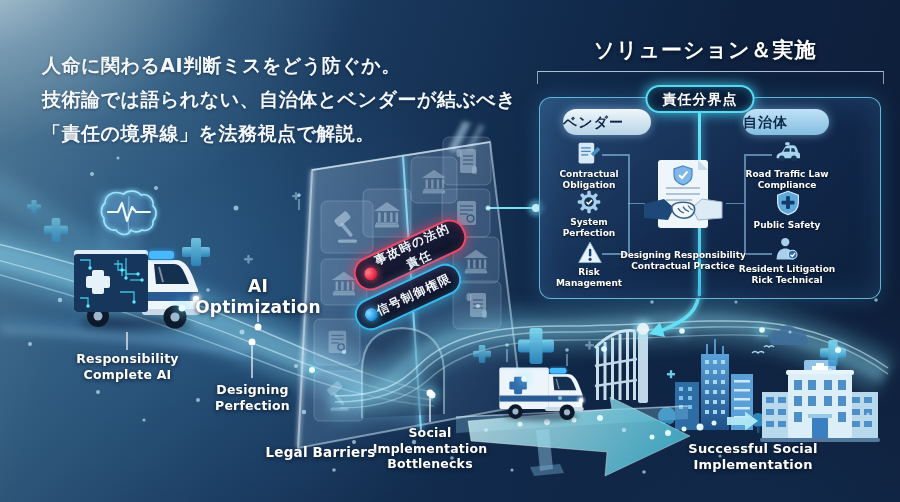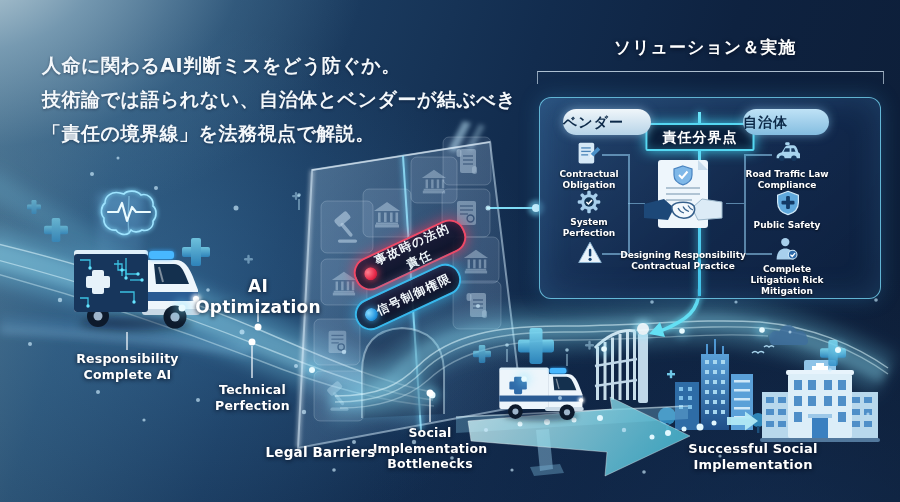--- a/index.html
+++ b/index.html
@@ -23,34 +23,34 @@
        background:linear-gradient(180deg,rgba(28,24,54,.92),rgba(10,16,36,.92));}
   .gpill .gtxt{flex:1;text-align:center;font-size:12px;font-weight:700;color:#f2f8fc;letter-spacing:1.5px;padding-right:8px;}
   .gdot{width:13px;height:13px;border-radius:50%;margin-left:8px;flex:0 0 auto;}
   .red-p{left:350px;top:238px;width:116px;height:30px;transform:rotate(-25deg);
        border:2px solid #f04866;box-shadow:0 0 14px rgba(240,60,95,.75),inset 0 0 8px rgba(240,60,95,.25);}
   .red-d{background:radial-gradient(circle at 35% 30%,#ff8090,#e62848 60%,#8a0f26);box-shadow:0 0 9px #ff4a64;}
   .blue-p{left:351px;top:281px;width:110px;height:28px;transform:rotate(-25deg);
        border:2px solid #38b8ec;box-shadow:0 0 14px rgba(60,190,240,.7),inset 0 0 8px rgba(60,190,240,.25);}
   .blue-d{background:radial-gradient(circle at 35% 30%,#8adcff,#2496e0 60%,#0c4a86);box-shadow:0 0 9px #44c4ff;}
   
-  .sol-title{left:540px;top:37px;width:330px;font-size:17px;letter-spacing:1px;}
+  .sol-title{left:540px;top:37px;width:330px;font-size:21px;letter-spacing:1px;}
   .sol-bracket{position:absolute;left:537px;top:71px;width:345px;height:12px;z-index:4;
        border-top:1.5px solid rgba(225,242,255,.75);border-left:1.5px solid rgba(225,242,255,.6);
        border-right:1.5px solid rgba(225,242,255,.6);}
   .sol-panel{position:absolute;left:539px;top:97px;width:340px;height:200px;z-index:4;border-radius:12px;
        border:1.5px solid rgba(112,205,235,.85);
        background:linear-gradient(140deg,rgba(58,104,156,.50),rgba(20,44,82,.72) 55%,rgba(13,32,62,.82));
        box-shadow:inset 0 0 32px rgba(90,170,230,.18),0 0 20px rgba(60,150,210,.28);}
   .sol-vline{position:absolute;left:698px;top:112px;width:3px;height:184px;z-index:4;
        background:linear-gradient(180deg,#6fe4fa,#3fc0e8);box-shadow:0 0 9px #4fd4f2;}
   .badge{position:absolute;left:700px;top:85px;transform:translateX(-50%);z-index:5;height:24px;line-height:24px;
-       padding:0 15px;border-radius:2px;background:#0b1f3a;border:2px solid #55d8f2;
+       padding:0 15px;border-radius:14px;background:#0b1f3a;border:2px solid #55d8f2;
        box-shadow:0 0 13px rgba(70,215,245,.9),inset 0 0 8px rgba(70,215,245,.35);
-       color:#fff;font-size:14px;font-weight:700;letter-spacing:1px;white-space:nowrap;margin-top:38px;}
+       color:#fff;font-size:14px;font-weight:700;letter-spacing:1px;white-space:nowrap;}
   .side-pill{position:absolute;z-index:5;height:26px;line-height:26px;border-radius:13px;text-align:left;
        font-size:14px;font-weight:700;color:#0c2948;letter-spacing:1px;}
   .vendor-pill{left:563px;top:109px;width:88px;background:linear-gradient(180deg,#f0f6fa,#b7d4e8);
        box-shadow:0 0 10px rgba(170,215,245,.55);}
   .muni-pill{left:743px;top:109px;width:86px;background:linear-gradient(180deg,#bfe2f6,#84bde0);
        box-shadow:0 0 10px rgba(140,200,240,.55);}
   .sol-icon{position:absolute;z-index:5;width:26px;height:26px;}
   .sol-ilbl{position:absolute;z-index:5;color:#fff;font-size:9px;font-weight:700;text-align:center;
        line-height:1.2;text-shadow:0 1px 2px rgba(0,0,0,.75);}
   .conn{position:absolute;z-index:4;background:rgba(150,210,245,.55);}
@@ -519,21 +519,21 @@
   <span class="gdot red-d"></span>
   <span class="gtxt">事故時の法的責任</span>
 </div>
 <div class="gpill blue-p">
   <span class="gdot blue-d"></span>
   <span class="gtxt">信号制御権限</span>
 </div>
 
 <div class="lbl" style="left:45px;top:351px;width:165px;font-size:12.5px">Responsibility Complete AI</div>
 <div class="lbl" style="left:185px;top:276px;width:146px;font-size:17px">AI Optimization</div>
-<div class="lbl" style="left:180px;top:382px;width:145px;font-size:12.5px">Technical Perfection</div>
+<div class="lbl" style="left:180px;top:382px;width:145px;font-size:12.5px">Designing Perfection</div>
 <div class="lbl" style="left:362px;top:425px;width:136px;font-size:12.5px">Social Implementation Bottlenecks</div>
 <div class="lbl" style="left:248px;top:444px;width:145px;font-size:13.5px">Legal Barriers</div>
 <div class="lbl" style="left:665px;top:441px;width:176px;font-size:13px">Successful Social Implementation</div>
 
 <div class="lbl sol-title">ソリューション＆実施</div>
 <div class="sol-bracket"></div>
 <div class="sol-panel"></div>
 <div class="sol-vline"></div>
 <div class="badge">責任分界点</div>
 <div class="side-pill vendor-pill">ベンダー</div>
@@ -575,20 +575,21 @@
       </svg>
 </div>
 <div class="sol-ilbl" style="left:544px;top:217px;width:90px">System Perfection</div>
 <div class="sol-icon" style="left:577px;top:240px">
   <svg width="26" height="26" viewBox="0 0 30 30">
         <polygon points="15,2.5 28,26 2,26" fill="#e8f2fa" stroke="#8fb8d8" stroke-width="1"></polygon>
         <rect x="13.7" y="10" width="2.8" height="9" rx="1.4" fill="#15406e"></rect>
         <circle cx="15.1" cy="22.3" r="1.8" fill="#15406e"></circle>
       </svg>
 </div>
+<div class="sol-ilbl" style="left:544px;top:267px;width:90px">Risk Management</div>
 
 <div class="sol-icon" style="left:774px;top:141px">
   <svg width="26" height="26" viewBox="0 0 30 30">
         <rect x="13" y="1.5" width="5" height="3.5" rx="1.2" fill="#a8d4ee"></rect>
         <path d="M3,19 C3,15 6,14 9,13 L12,8 C13,6 15,5 18,5 L22,5 C25,5 26,7 27,9.5 L28,13 C30,14 31,16 31,18 L31,20 L3,20 Z" fill="#a8d4ee"></path>
         <path d="M13,8.5 h5 v4 h-7 z" fill="#16385e"></path>
         <path d="M20,8.5 h3.2 l1.6,4 H20 Z" fill="#16385e"></path>
         <circle cx="9" cy="20" r="3.2" fill="#16385e"></circle>
         <circle cx="23" cy="20" r="3.2" fill="#16385e"></circle>
       </svg>
@@ -603,21 +604,21 @@
 </div>
 <div class="sol-ilbl" style="left:738px;top:220px;width:98px">Public Safety</div>
 <div class="sol-icon" style="left:774px;top:236px">
   <svg width="26" height="26" viewBox="0 0 30 30">
         <circle cx="13" cy="7" r="4.8" fill="#a8cfec"></circle>
         <path d="M3,27 C3,18.5 7.5,14.5 13,14.5 C18.5,14.5 23,18.5 23,27 Z" fill="#a8cfec"></path>
         <circle cx="21.5" cy="21.5" r="5" fill="#2f6aa8" stroke="#cfe8f8" stroke-width="1.2"></circle>
         <polyline points="19,21.5 21,23.5 24.3,19.8" fill="none" stroke="#fff" stroke-width="1.6"></polyline>
       </svg>
 </div>
-<div class="sol-ilbl" style="left:737px;top:264px;width:100px">Complete Litigation Rick Mitigation</div>
+<div class="sol-ilbl" style="left:737px;top:264px;width:100px">Resident Litigation Rick Technical</div>
 
 <div class="center-icon">
   <svg width="82" height="90" viewBox="0 0 82 90">
     <rect x="16" y="2" width="50" height="68" rx="3" fill="#eef6fc"></rect>
     <polygon points="56,2 66,12 56,12" fill="#c8dcec"></polygon>
     <g stroke="#b0c4d4" stroke-width="2">
           <line x1="24" y1="30" x2="58" y2="30"></line>
           <line x1="24" y1="36" x2="58" y2="36"></line>
           <line x1="24" y1="42" x2="50" y2="42"></line>
         </g>

